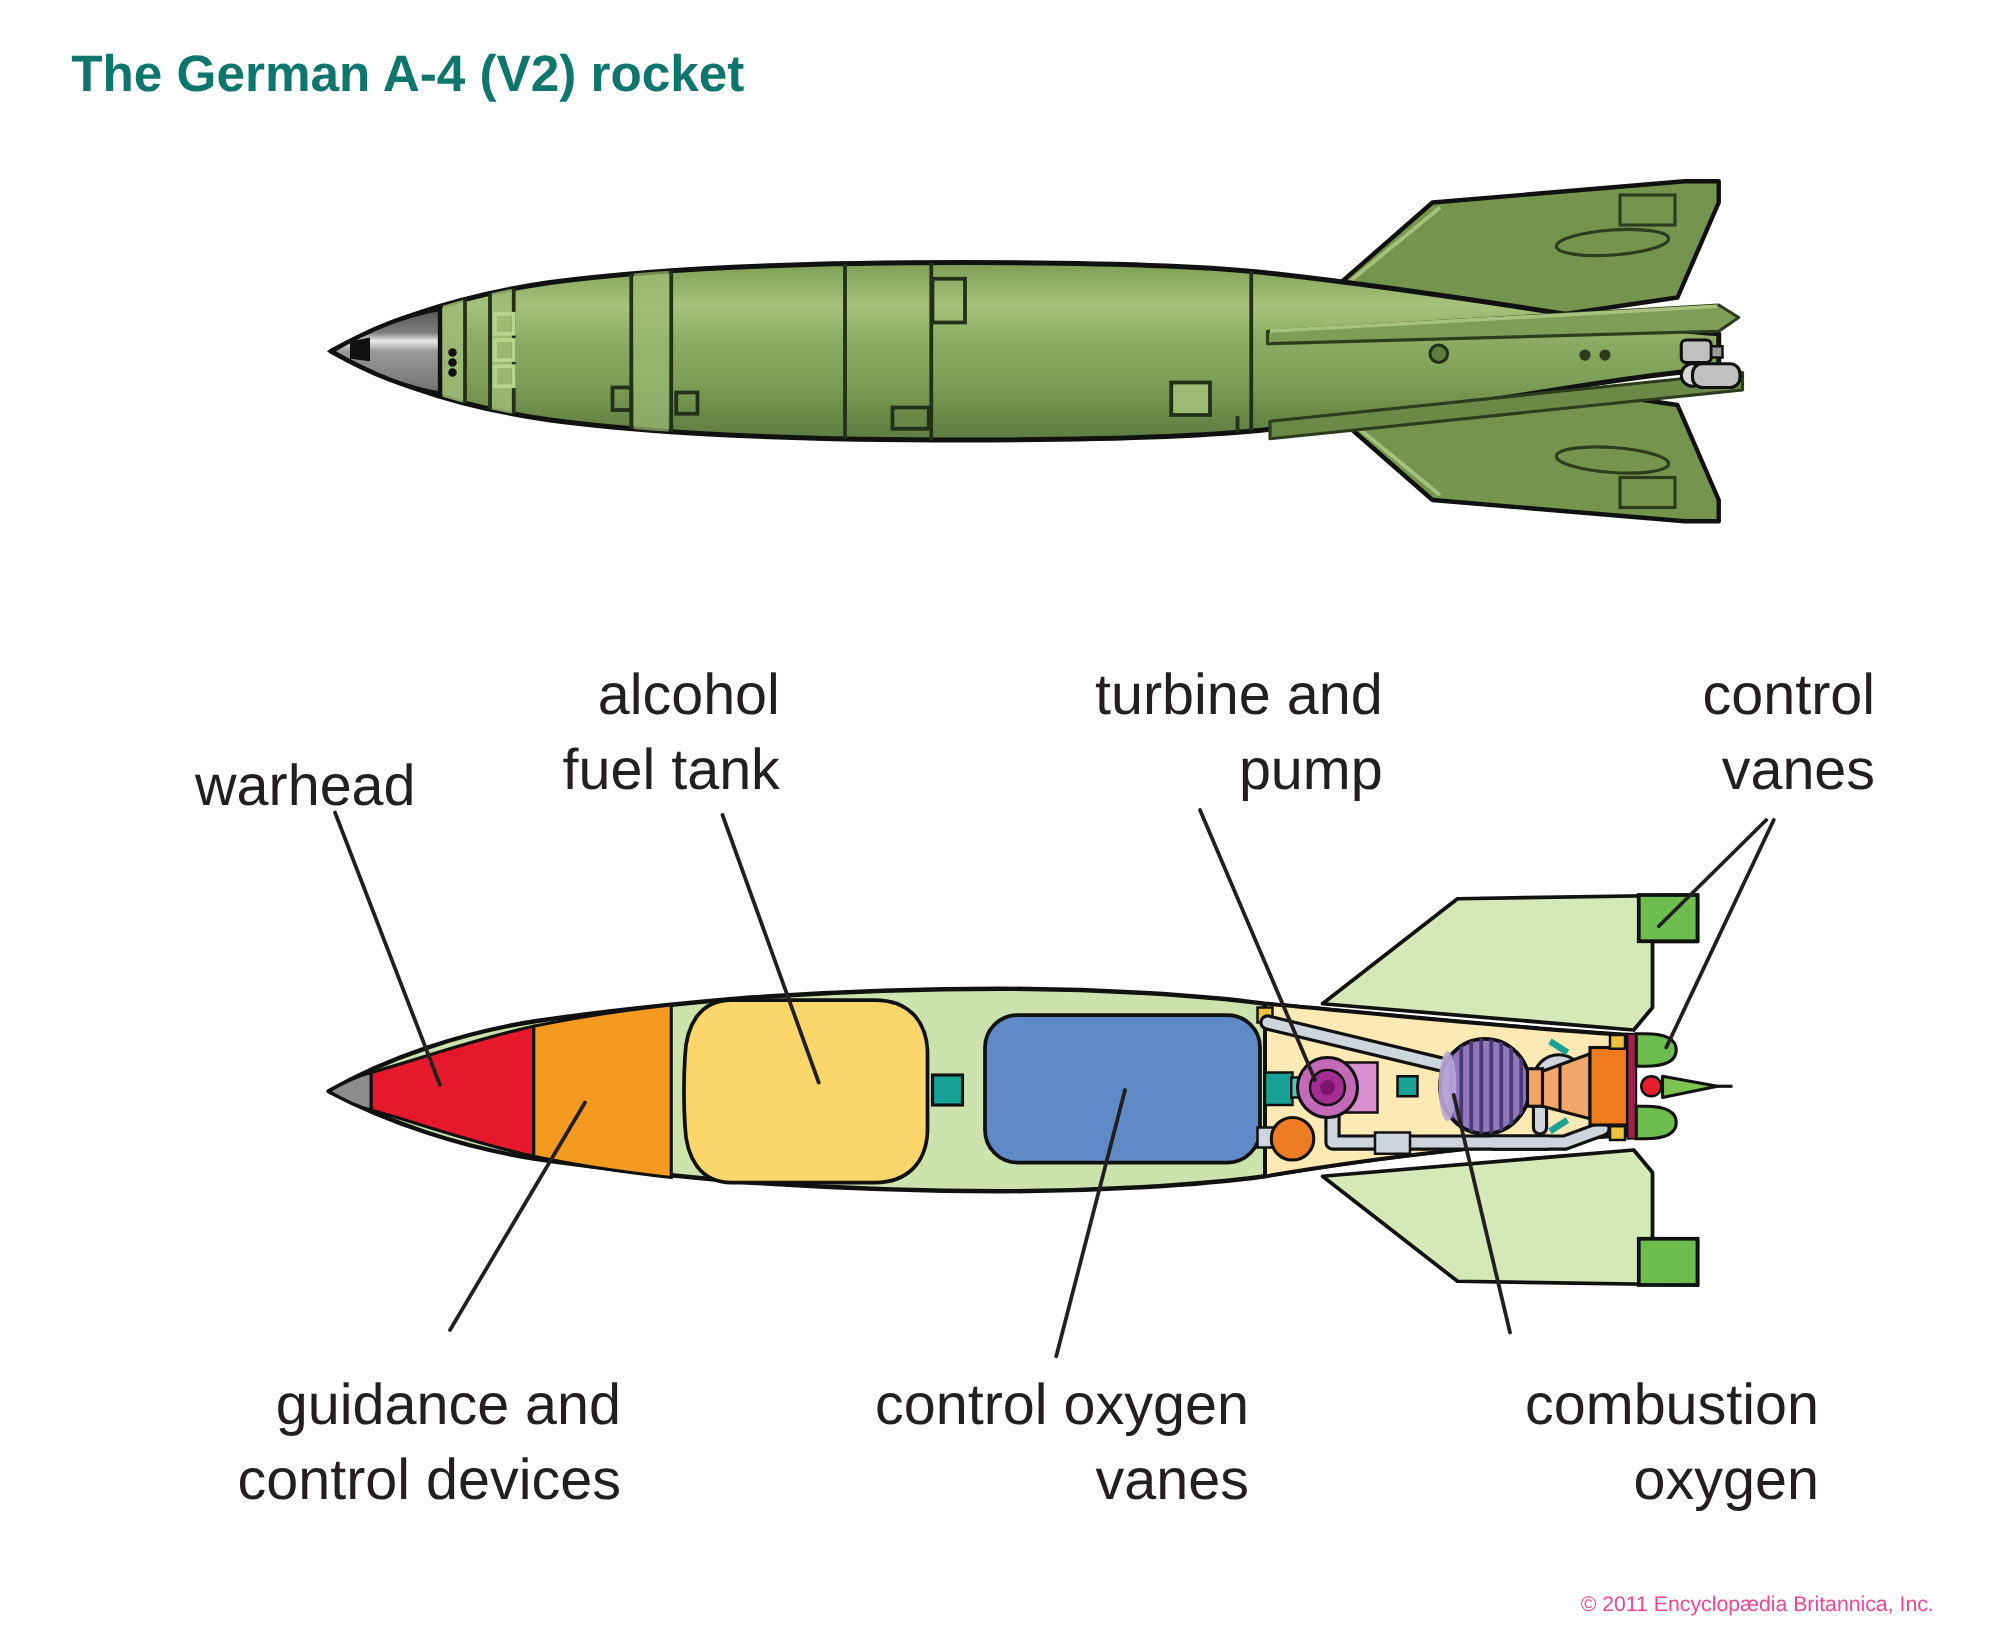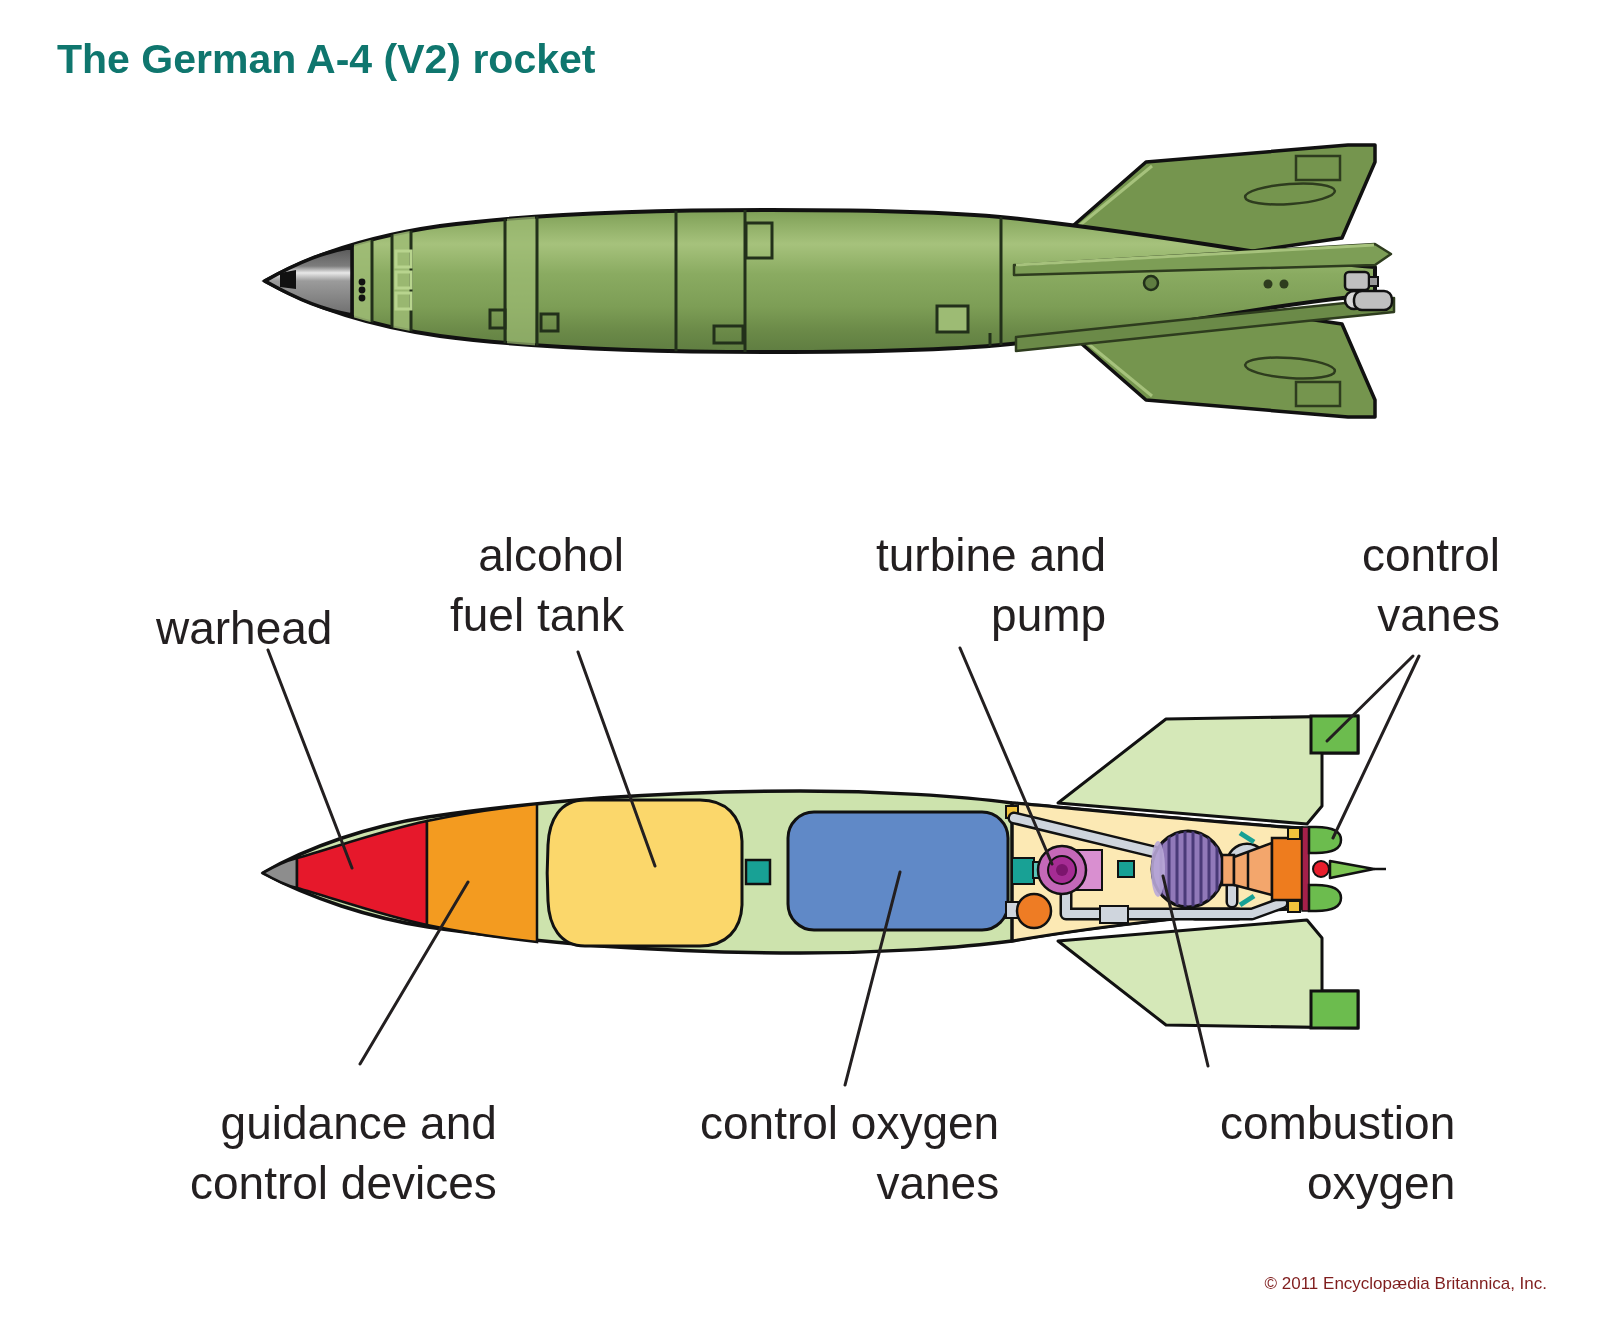--- a/index.html
+++ b/index.html
@@ -2,21 +2,21 @@
 <html><head>
 <meta charset="utf-8">
 <style>
   html,body{margin:0;padding:0;background:#ffffff;}
   .page{position:relative;width:1600px;height:1320px;background:#ffffff;overflow:hidden;
         font-family:"Liberation Sans","DejaVu Sans",sans-serif;}
   .title{position:absolute;left:57px;top:36px;font-size:41px;font-weight:bold;color:#0f766e;
          letter-spacing:0px;}
   .diagram-svg{position:absolute;left:0;top:0;}
   .part-label{position:absolute;font-size:46px;line-height:60px;color:#231f20;white-space:nowrap;text-align:right;}
-  .copyright{position:absolute;right:53px;top:1274px;font-size:17px;color:#7f1d1d;}
+  .copyright{position:absolute;right:53px;top:1274px;font-size:17px;color:#ec4899;}
 </style>
 </head>
 <body>
 
 <div class="page">
 
   <div class="title">The German A-4 (V2) rocket</div>
 
   <svg class="diagram-svg" width="1600" height="1320" viewBox="0 0 1600 1320">
     <defs>

